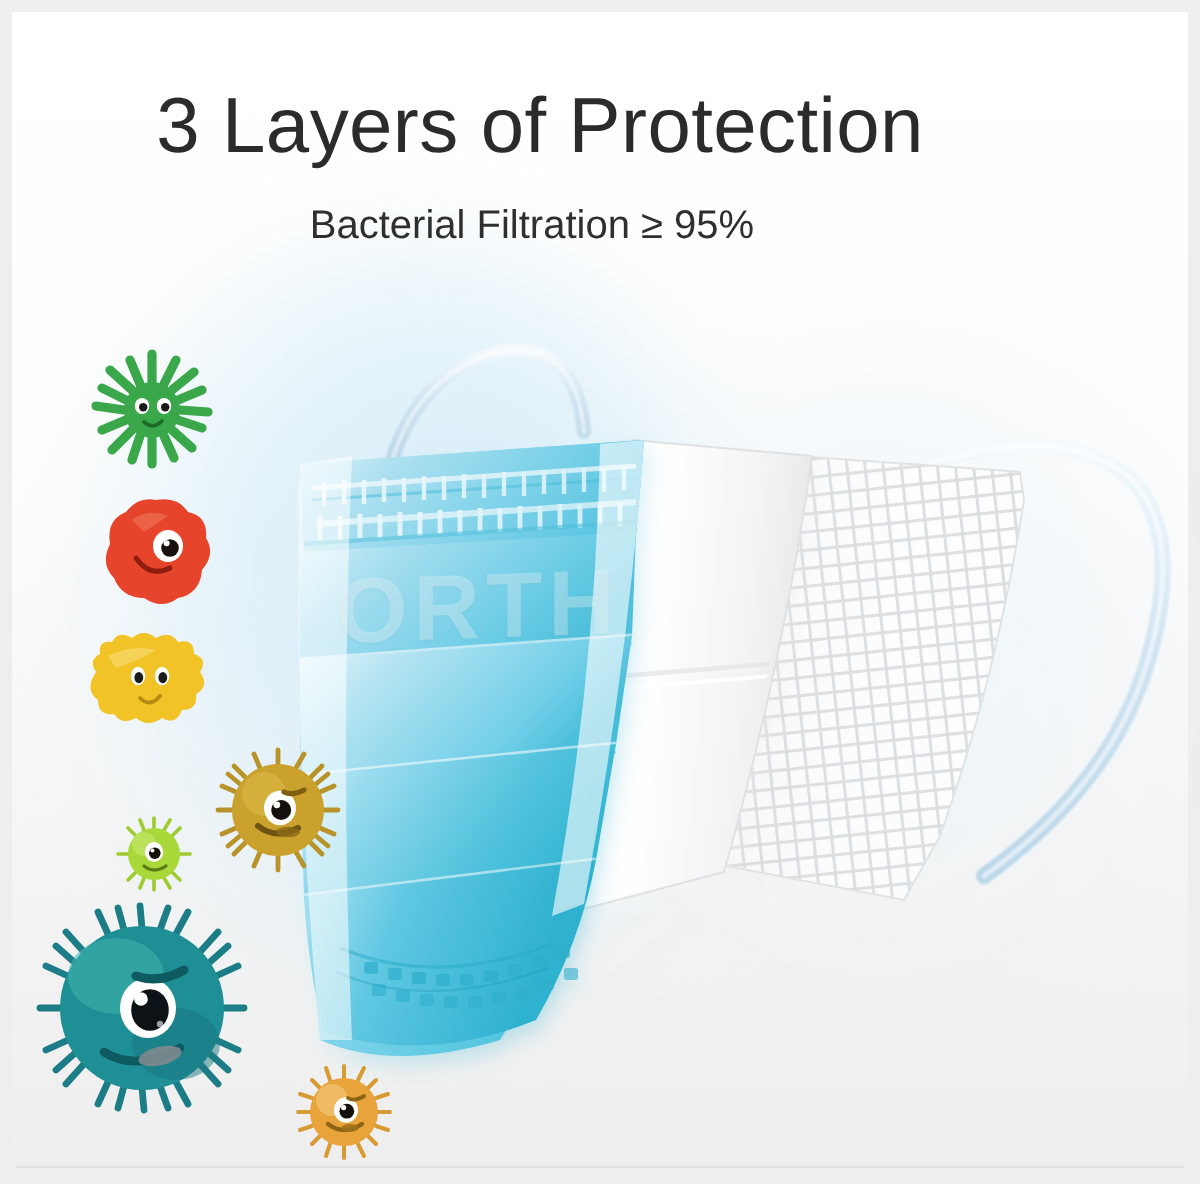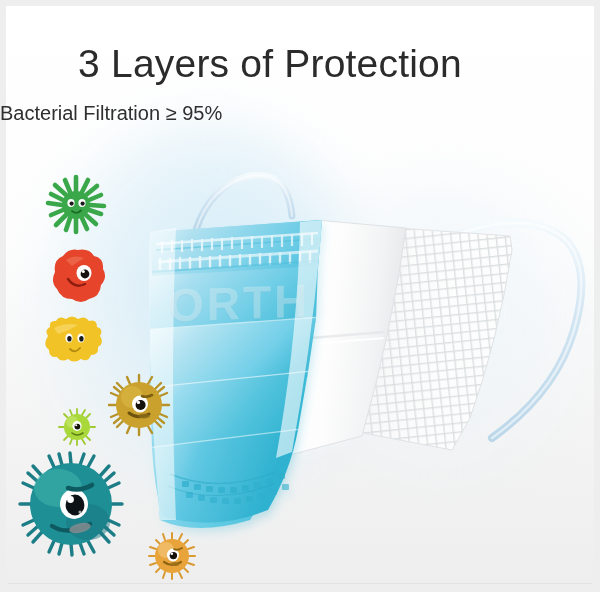--- a/index.html
+++ b/index.html
@@ -37,21 +37,21 @@
   #title {
     position: absolute; left: 0; top: 43px; width: 540px;
     text-align: center;
     font-size: 39px; font-weight: 400; letter-spacing: .2px;
     color: #2b2b2b;
     line-height: 1.08;
     z-index: 40;
   }
   #subtitle {
     position: absolute; left: 0; top: 102px; width: 532px;
-    text-align: left;
+    text-align: center;
     font-size: 20px; font-weight: 400;
     color: #2f2f2f;
     z-index: 40;
   }
 
   
   #watermark {
     position: absolute; left: 168px; top: 276px;
     font-size: 46px; font-weight: 700; letter-spacing: 3px;
     color: rgba(255,255,255,.28);

